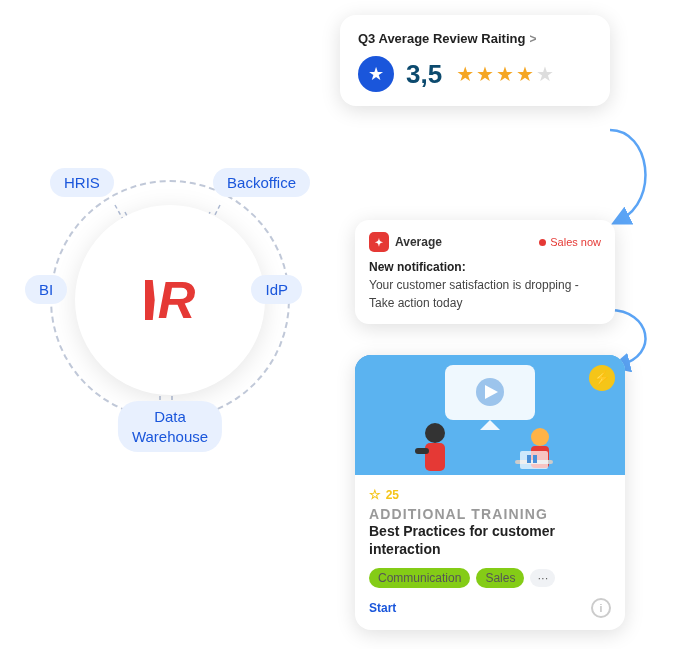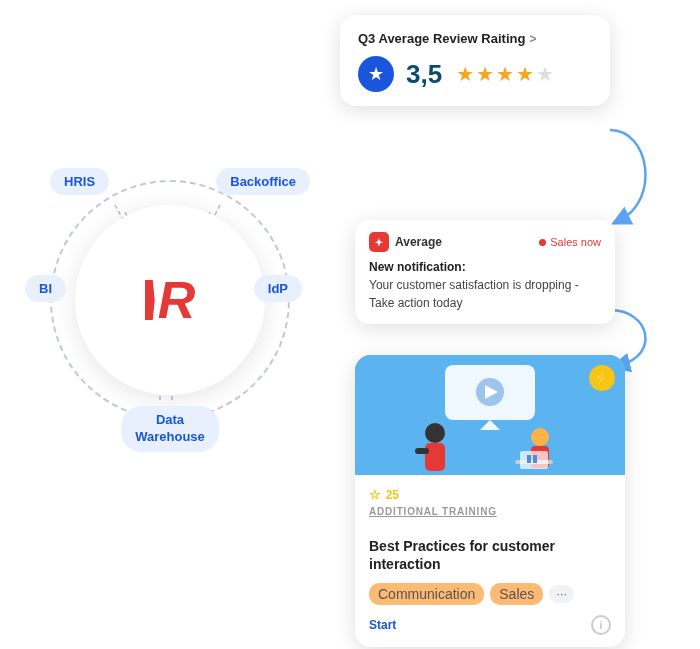--- a/index.html
+++ b/index.html
@@ -60,22 +60,22 @@
       display: flex;
       align-items: center;
       gap: 0;
     }
 
     
     .node-label {
       position: absolute;
       background: #e8f0fe;
       color: #1a56db;
-      font-size: 13px;
-      font-weight: 700;
+      font-size: 15px;
+      font-weight: 400;
       padding: 6px 14px;
       border-radius: 20px;
       z-index: 3;
       white-space: nowrap;
     }
 
     .node-hris { top: 38px; left: 30px; }
     .node-backoffice { top: 38px; right: 10px; }
     .node-bi { top: 145px; left: 5px; }
     .node-idp { top: 145px; right: 18px; }
@@ -283,49 +283,48 @@
       align-items: center;
       gap: 5px;
       font-size: 12px;
       font-weight: 700;
       color: #f5c518;
       margin-bottom: 4px;
     }
     .training-points .star-sm { font-size: 13px; }
 
     .training-category {
-      font-size: 10px;
+      font-size: 14px;
       font-weight: 700;
       color: #999;
       letter-spacing: 0.08em;
       text-transform: uppercase;
-      margin-bottom: 20px;
-      text-decoration: underline;
+      margin-bottom: 0;
     }
 
     .training-title {
       font-size: 14px;
       font-weight: 700;
       color: #222;
       margin-bottom: 10px;
       line-height: 1.3;
     }
 
     .training-tags {
       display: flex;
       gap: 6px;
       align-items: center;
       margin-bottom: 10px;
       flex-wrap: wrap;
     }
 
     .tag {
-      background: #fdba74;
+      background: #84cc16;
       color: #555;
-      font-size: 14px;
+      font-size: 12px;
       padding: 3px 9px;
       border-radius: 10px;
       font-weight: 500;
     }
 
     .tag-more {
       background: #f0f2f5;
       color: #555;
       font-size: 11px;
       padding: 3px 7px;

